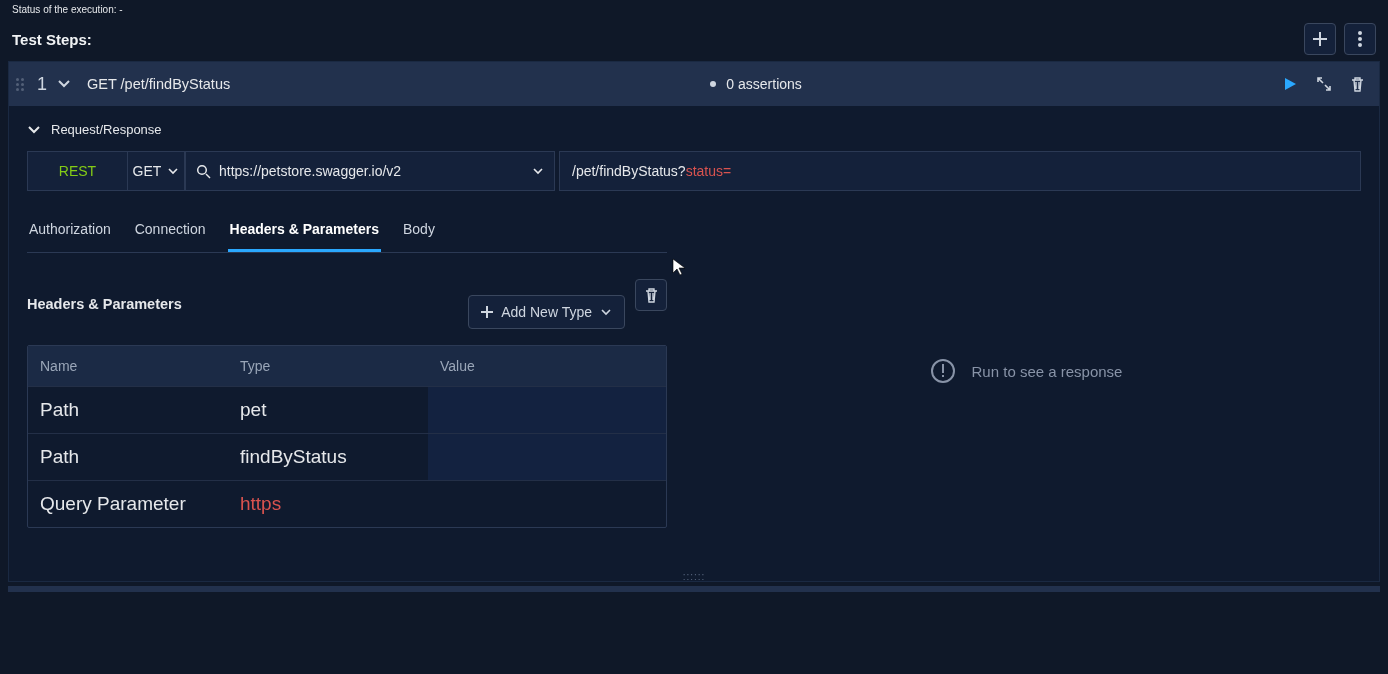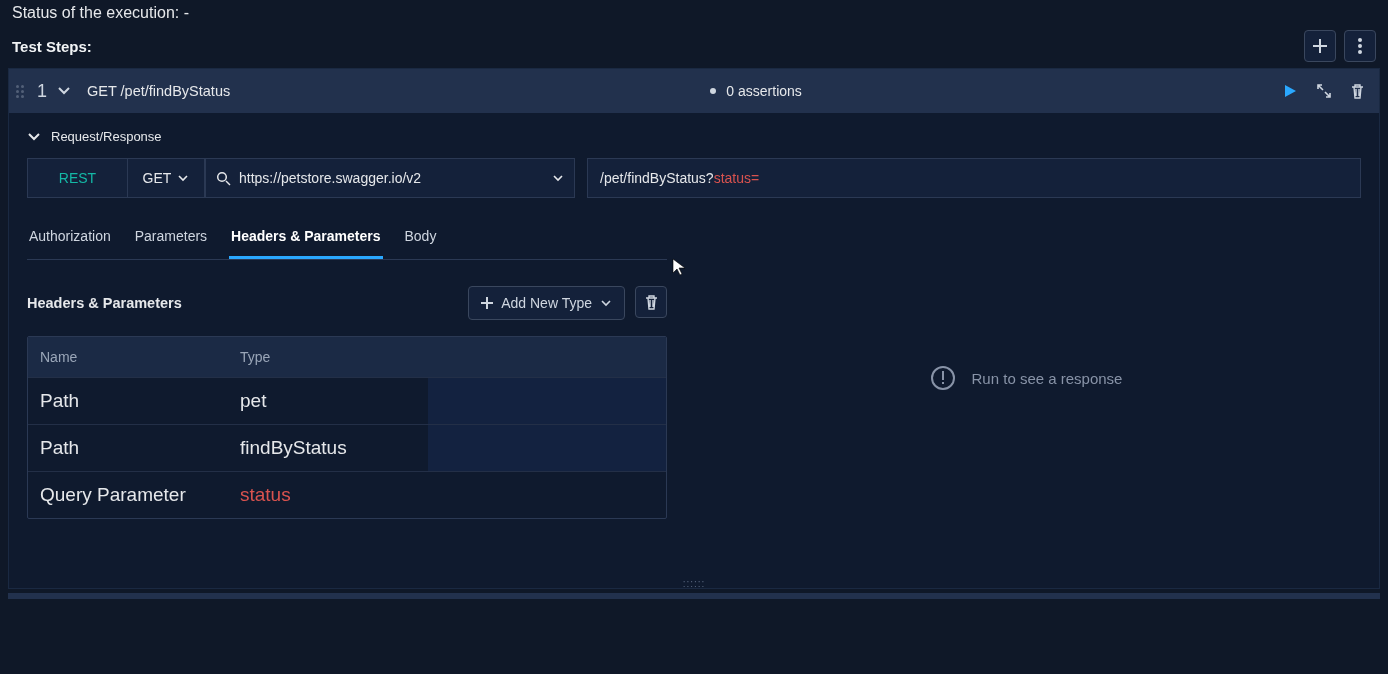--- a/index.html
+++ b/index.html
@@ -6,21 +6,21 @@
   html, body {
     width: 1388px; height: 674px;
     background: #0f1828;
     color: #e6e8eb;
     font-family: "Segoe UI", Arial, sans-serif;
     font-size: 14px;
     overflow: hidden;
   }
   .status-line {
     padding: 4px 12px 0 12px;
-    font-size: 16px;
+    font-size: 10px;
     color: #e6e8eb;
   }
   .header-row {
     display: flex;
     align-items: center;
     justify-content: space-between;
     padding: 8px 12px 6px 12px;
   }
   .header-row h2 {
     font-size: 15px;
@@ -74,25 +74,25 @@
   }
   .bullet { width:6px; height:6px; border-radius:50%; background:#cfd6e0; }
   .step-actions { display:flex; align-items:center; gap: 18px; padding-right: 6px; }
   .play-icon svg { fill:#2aa8ff; }
   .expand-icon, .trash-icon { color:#cfd6e0; cursor:pointer; }
   .content-pad { padding: 10px 18px 20px 18px; background:#0f1a2e; }
   .rr-row { display:flex; align-items:center; gap:10px; padding: 6px 0 14px 0; }
   .rr-title { font-size:13px; }
   .endpoint-row { display:flex; align-items:stretch; height:40px; }
   .ep-box { border:1px solid #2b3954; background:#14213a; display:flex; align-items:center; }
-  .ep-type { width:100px; justify-content:center; color:#14b8a6; border-right:none; }
-  .ep-method { width:78px; justify-content:center; gap:6px; cursor:pointer; }
+  .ep-type { width:100px; justify-content:center; color:#84cc16; border-right:none; }
+  .ep-method { width:58px; justify-content:center; gap:6px; cursor:pointer; }
   .ep-url { flex:0 0 370px; padding:0 10px 0 10px; gap:8px; cursor:text; }
   .ep-url-caret { margin-left:auto; cursor:pointer; }
-  .ep-path-wrap { flex:1; margin-left:12px; }
+  .ep-path-wrap { flex:1; margin-left:4px; }
   .ep-path { flex:1; padding:0 12px; width:100%; }
   .query-red { color:#d9534f; }
   .tabs { display:flex; gap:20px; margin-top:20px; border-bottom:1px solid #2b3954; width:640px; }
   .tab {
     padding: 10px 2px 12px 2px;
     color:#cfd6e0;
     cursor:pointer;
     font-size:14px;
   }
   .tab.active { color:#ffffff; border-bottom:3px solid #2aa8ff; font-weight:600; }
@@ -112,20 +112,21 @@
   .hp-title { font-weight:600; font-size:14.5px; }
   .hp-actions { display:flex; gap:10px; }
   .add-btn {
     border:1px solid #3a475e;
     background:#14213a;
     border-radius:4px;
     display:flex; align-items:center; gap:8px;
     padding: 8px 12px;
     cursor:pointer;
     color:#cfd6e0;
+    margin-top:16px;
   }
   .hp-table {
     margin-top:16px;
     border:1px solid #2b3954;
     border-radius:2px;
     overflow:hidden;
   }
   .hp-thead, .hp-row { display:grid; grid-template-columns: 200px 200px 1fr; }
   .hp-thead { background:#1b2a45; }
   .hp-th { padding:12px 12px; color:#9aa6b8; font-size:14px; }
@@ -245,21 +246,21 @@
       <div class="ep-box ep-path ep-path-wrap">
         <span>/pet/findByStatus?</span>
           <span class="query-red">status=</span>
       </div>
     </div>
 
     <div class="two-col">
       <div class="left-col">
         <div class="tabs">
           <div class="tab">Authorization</div>
-          <div class="tab">Parameters</div>
+          <div class="tab">Connection</div>
           <div class="tab active">Headers &amp; Parameters</div>
           <div class="tab">Body</div>
         </div>
 
         <div class="hp-head">
           <div class="hp-title">Headers &amp; Parameters</div>
           <div class="hp-actions">
             <div class="add-btn">
               <svg width="12" height="12" viewBox="0 0 12 12">
                   <path d="M5 0h2v5h5v2H7v5H5V7H0V5h5z" fill="currentColor"></path>
@@ -274,34 +275,35 @@
                   <path d="M2 4h11M5 4V2h5v2M4 4l1 11h5l1-11M6 6v7M9 6v7" stroke="currentColor" stroke-width="1.4" fill="none"></path>
                 </svg>
             </div>
           </div>
         </div>
 
         <div class="hp-table">
           <div class="hp-thead">
             <div class="hp-th">Name</div>
             <div class="hp-th">Type</div>
+            <div class="hp-th">Value</div>
           </div>
           <div class="hp-row">
             <div class="hp-td">Path</div>
             <div class="hp-td">pet</div>
             <div class="hp-td val"></div>
           </div>
           <div class="hp-row">
             <div class="hp-td">Path</div>
             <div class="hp-td">findByStatus</div>
             <div class="hp-td val"></div>
           </div>
           <div class="hp-row">
             <div class="hp-td">Query Parameter</div>
-            <div class="hp-td red">status</div>
+            <div class="hp-td red">https</div>
             <div class="hp-td"></div>
           </div>
         </div>
       </div>
 
       <div class="right-col">
         <svg width="26" height="26" viewBox="0 0 26 26">
             <circle cx="13" cy="13" r="11" stroke="#8893a7" stroke-width="2" fill="none"></circle>
             <rect x="12" y="6" width="2" height="9" fill="#8893a7"></rect>
             <rect x="12" y="17" width="2" height="2" fill="#8893a7"></rect>

